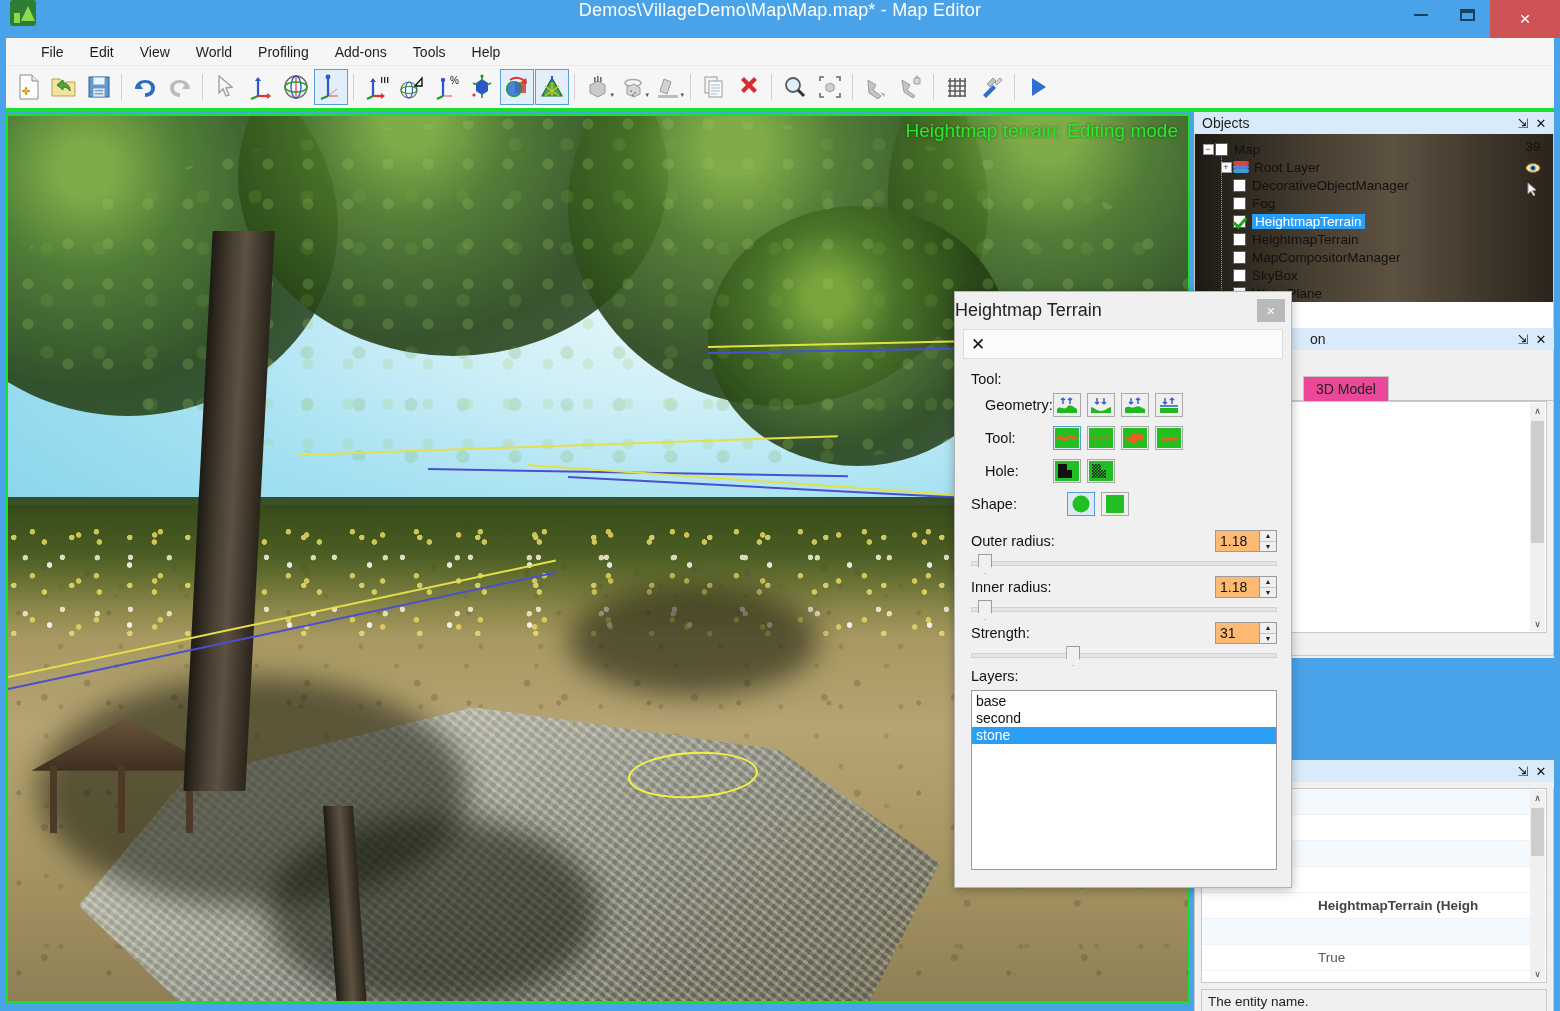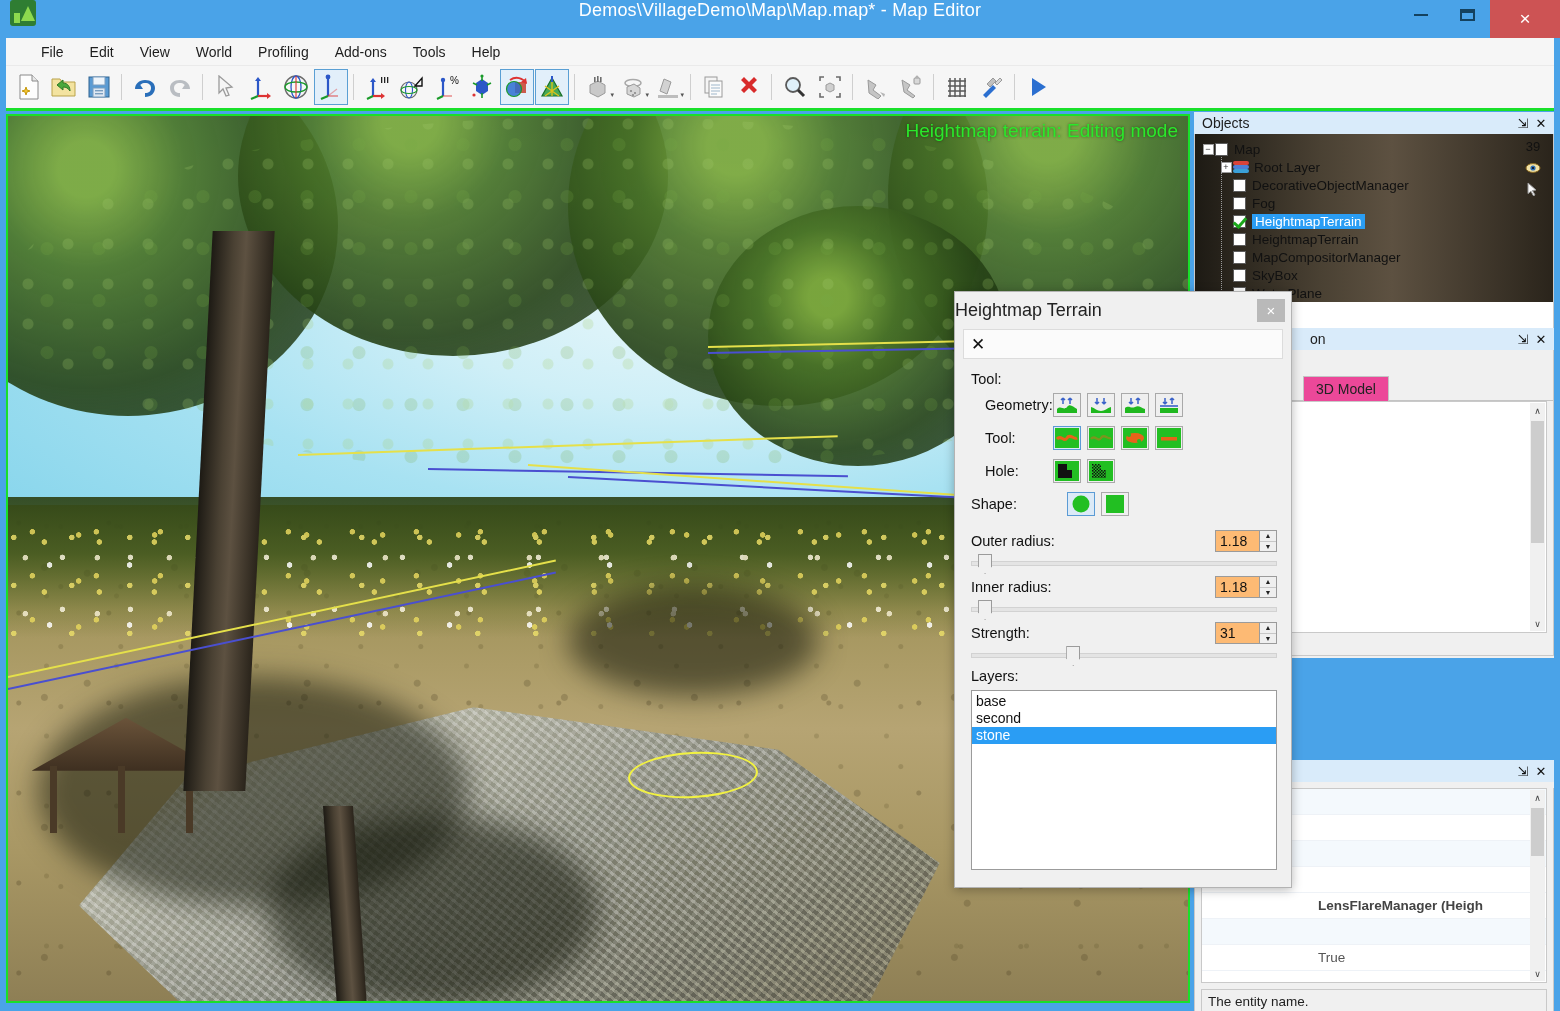--- a/index.html
+++ b/index.html
@@ -713,21 +713,21 @@
           <div class="grow alt">
             <div class="gkey"></div>
             <div class="gval"></div>
           </div>
           <div class="grow">
             <div class="gkey">a</div>
             <div class="gval"></div>
           </div>
           <div class="grow">
             <div class="gkey"></div>
-            <div class="gval bold">LensFlareManager (Heigh</div>
+            <div class="gval bold">HeightmapTerrain (Heigh</div>
           </div>
           <div class="grow alt">
             <div class="gkey"></div>
             <div class="gval"></div>
           </div>
           <div class="grow">
             <div class="gkey"></div>
             <div class="gval">True</div>
           </div>
           <div class="vscroll">

